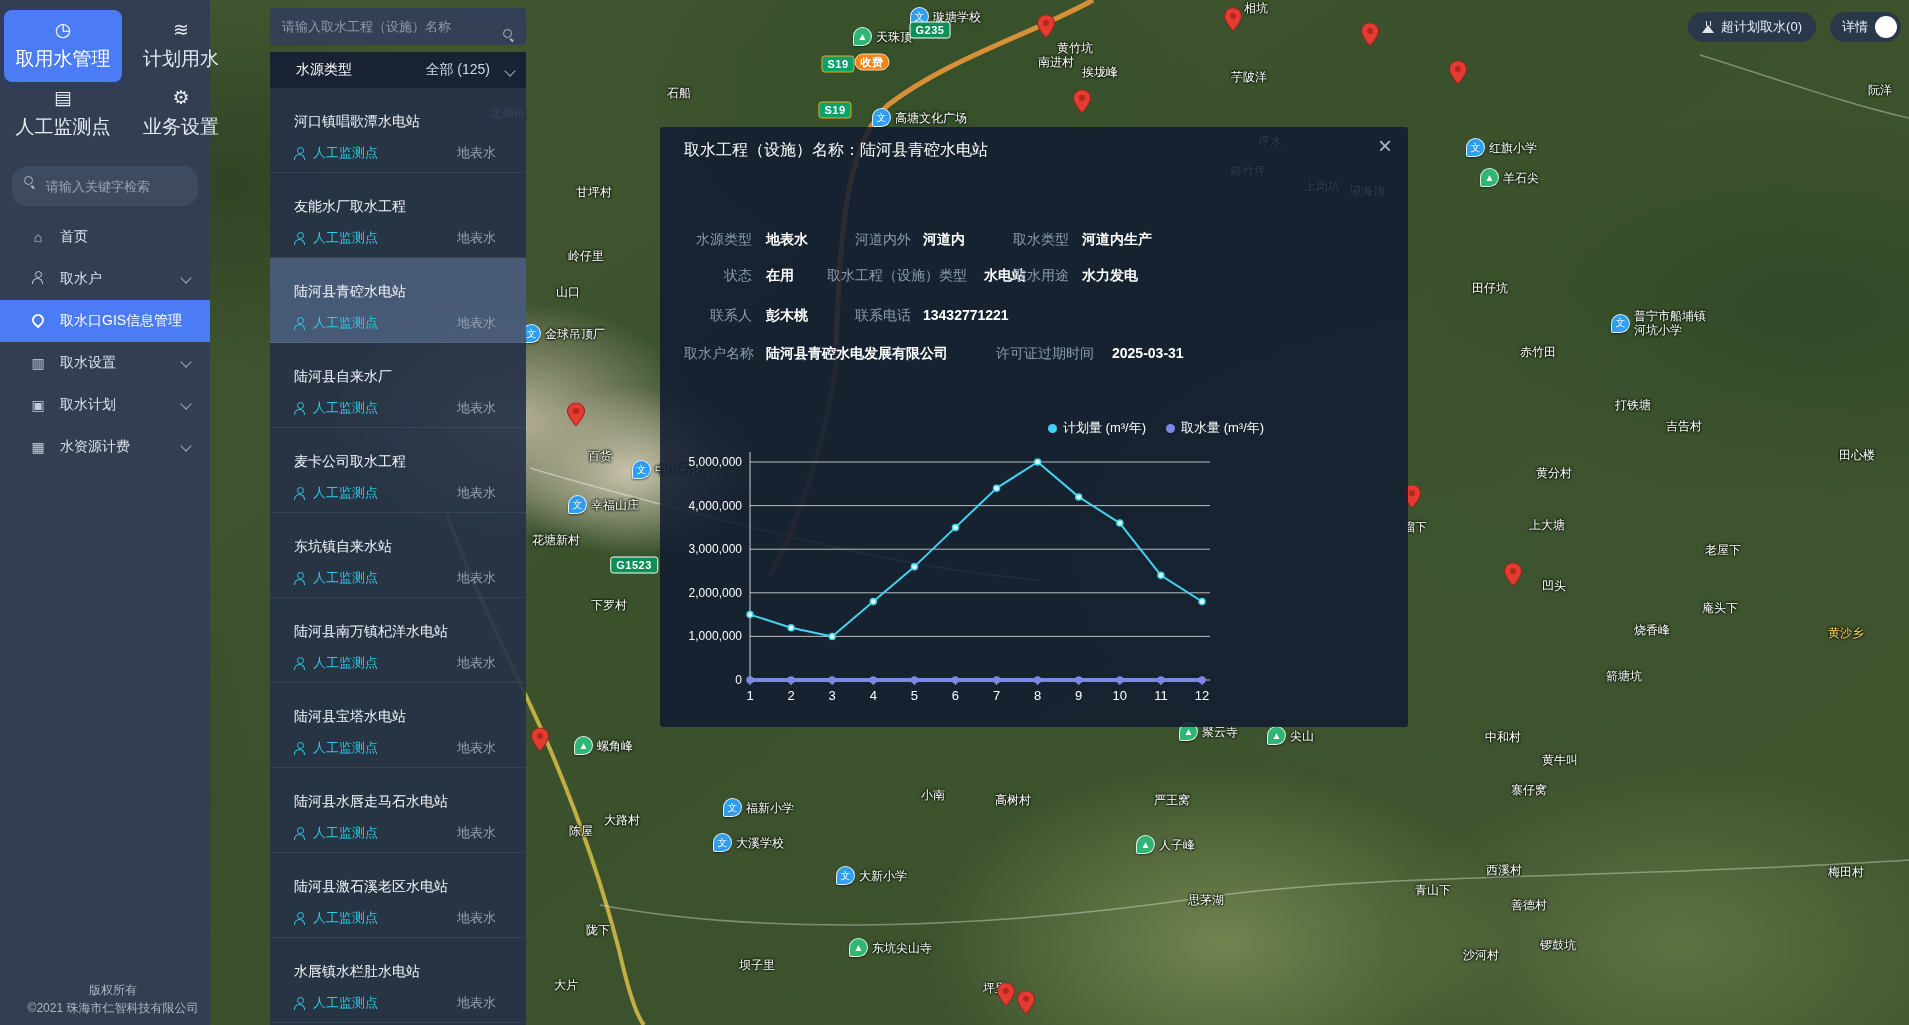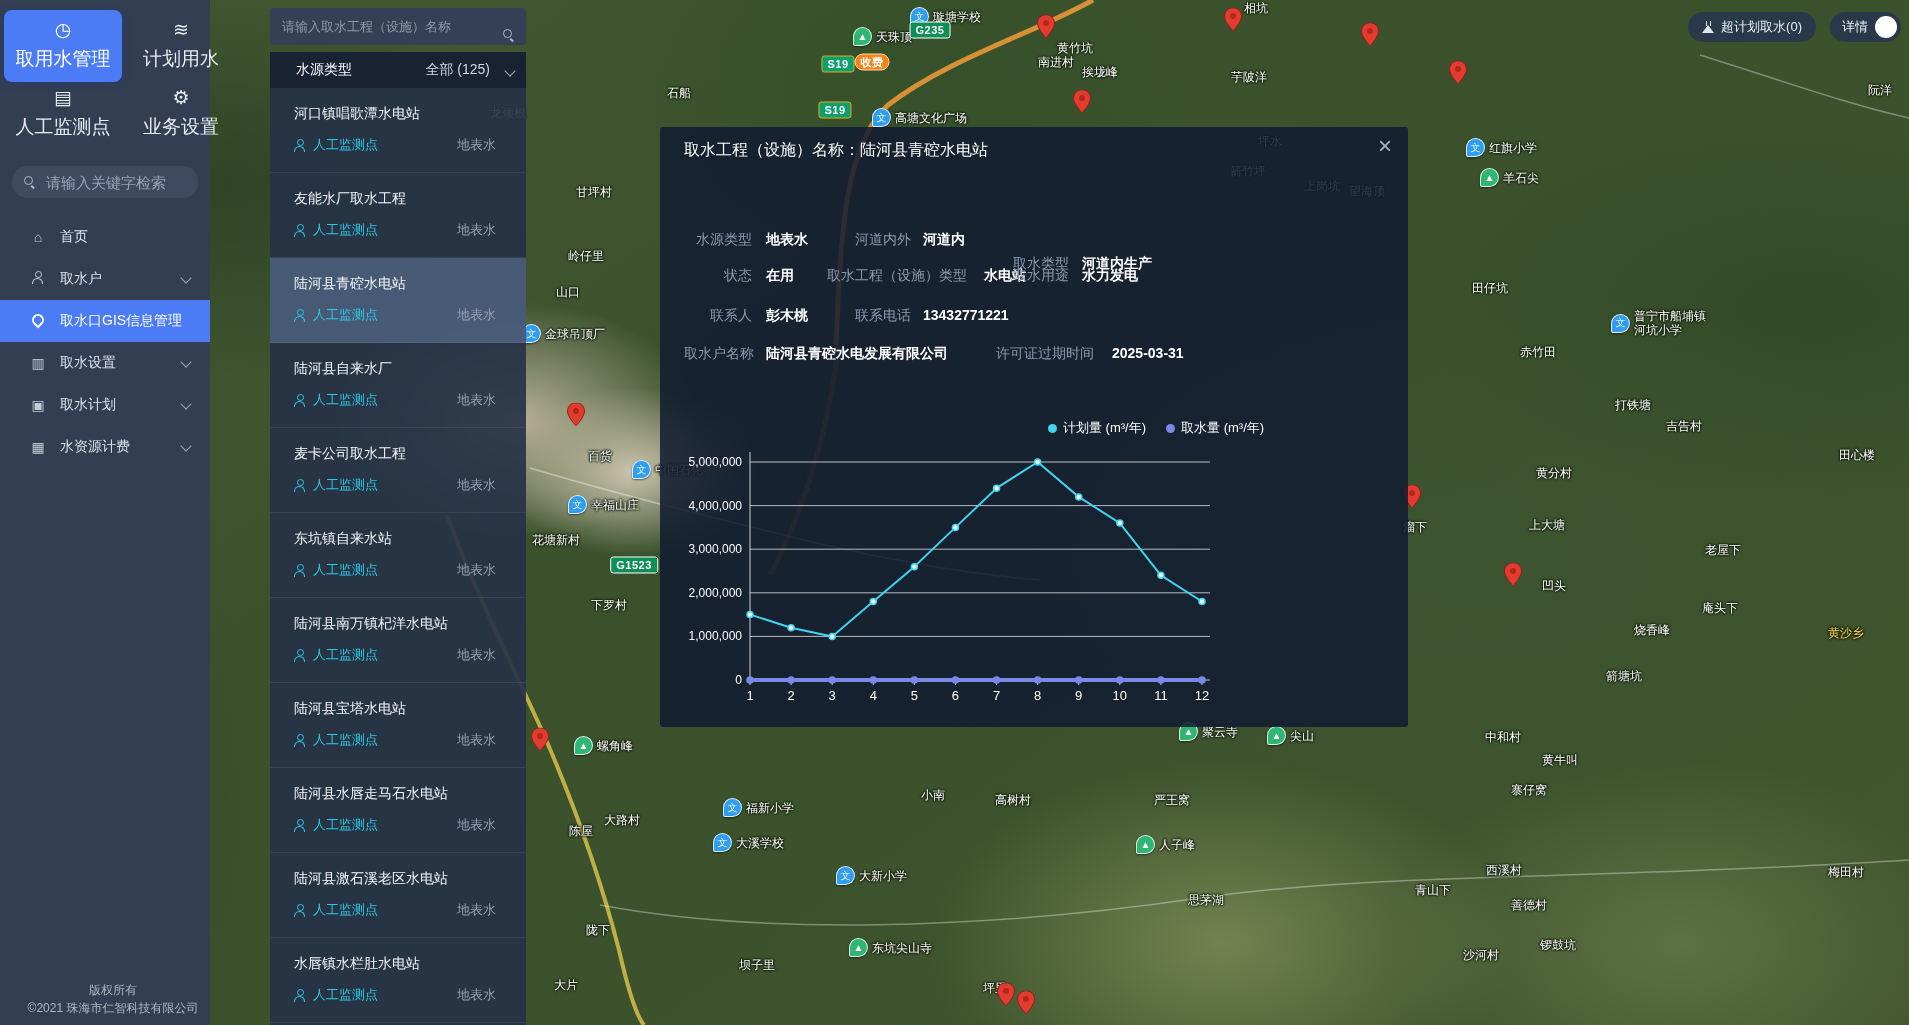--- a/index.html
+++ b/index.html
@@ -58,23 +58,23 @@
   #module-grid{position:relative;height:150px;}
   .module{
     position:absolute;width:118px;height:72px;border-radius:8px;
     display:flex;flex-direction:column;align-items:center;justify-content:center;gap:7px;
     cursor:pointer;color:#e6ebf4;
   }
   .module .m-icon{font-size:19px;line-height:19px;}
   .module .m-label{font-size:19px;}
   .module.active{background:#4b7bf5;color:#fff;box-shadow:0 2px 8px rgba(30,60,140,.4);}
   #side-search{
-    position:absolute;left:12px;top:166px;width:186px;height:32px;box-sizing:border-box;
+    position:absolute;left:12px;top:166px;width:186px;height:40px;box-sizing:border-box;
     background:#3e4a60;border:none;border-radius:15px;color:#fef9c3;
-    font-size:15px;padding:0 12px 0 34px;outline:none;font-family:inherit;
+    font-size:13px;padding:0 12px 0 34px;outline:none;font-family:inherit;
   }
   #side-search::placeholder{color:#97a3b6;}
   .mag{position:absolute;width:11px;height:11px;}
   .mag::before{content:"";position:absolute;left:0;top:0;width:7px;height:7px;border:1.6px solid #aeb9ca;border-radius:50%;}
   .mag::after{content:"";position:absolute;left:8px;top:9px;width:4px;height:1.8px;background:#aeb9ca;transform:rotate(45deg);transform-origin:0 0;}
   #menu{position:absolute;left:0;top:216px;right:0;}
   .menu-item{
     height:42px;display:flex;align-items:center;padding:0 14px 0 30px;
     font-size:14px;color:#dbe2ec;cursor:pointer;position:relative;
   }
@@ -95,21 +95,21 @@
     background:rgba(52,64,86,.96);color:#cfd8e6;font-size:13px;padding:0 34px 0 12px;outline:none;font-family:inherit;
   }
   #panel-search::placeholder{color:#8d99ad;}
   #panel-body{position:absolute;left:0;top:52px;bottom:0;width:100%;background:rgba(38,50,71,.92);}
   #filter-row{
     height:36px;background:rgba(24,33,50,.92);display:flex;align-items:center;
     color:#fff;font-size:14px;padding:0 14px 0 26px;position:relative;
   }
   #filter-value{margin-left:auto;color:#cfd8e6;margin-right:22px;}
   #filter-row .chev{right:12px;top:15px;}
-  .wlist-item{height:85px;position:relative;border-bottom:1px solid rgba(255,255,255,.07);cursor:pointer;padding:0 14px 0 24px;box-sizing:border-box;}
+  .wlist-item{height:85px;position:relative;border-bottom:1px solid rgba(255,255,255,.07);cursor:pointer;padding:8px 14px 0 24px;box-sizing:border-box;}
   .wlist-item.selected{background:rgba(98,122,158,.55);}
   .wlist-title{color:#f2f5fa;font-size:14px;padding-top:17px;}
   .wlist-sub{display:flex;align-items:center;margin-top:13px;color:#2ec8e6;font-size:13px;}
   .wlist-sub .person{margin-right:7px;color:#2ec8e6;}
   .wlist-source{margin-left:auto;color:#96a1b2;margin-right:16px;}
   
   #topbar{position:absolute;right:8px;top:12px;z-index:20;display:flex;gap:14px;align-items:center;}
   .tb-pill{
     height:30px;border-radius:16px;background:rgba(40,53,78,.88);color:#e8eef7;
     display:flex;align-items:center;font-size:13px;padding:0 14px;cursor:pointer;
@@ -497,21 +497,21 @@
   <div id="modal-close">×</div>
   <div id="fields" style="position:absolute;left:24px;top:94px;right:24px;height:170px;">
       <div class="field" style="top: 10px; left: 0px; right: 0px;">
         <span class="lbl" style="left: 0px; width: 68px;">水源类型</span>
         <span class="val" style="left: 82px;">地表水</span>
       </div>
       <div class="field" style="top: 10px; left: 0px; right: 0px;">
         <span class="lbl" style="left: 140px; width: 87px;">河道内外</span>
         <span class="val" style="left: 239px;">河道内</span>
       </div>
-      <div class="field" style="top: 10px; left: 0px; right: 0px; margin-top: 24px;">
+      <div class="field" style="top: 10px; left: 0px; right: 0px;">
         <span class="lbl" style="left: 300px; width: 85px;">取水类型</span>
         <span class="val" style="left: 398px;">河道内生产</span>
       </div>
       <div class="field" style="top: 46px; left: 0px; right: 0px;">
         <span class="lbl" style="left: 0px; width: 68px;">状态</span>
         <span class="val" style="left: 82px;">在用</span>
       </div>
       <div class="field" style="top: 46px; left: 0px; right: 0px;">
         <span class="lbl" style="left: 110px; width: 173px;">取水工程（设施）类型</span>
         <span class="val" style="left: 300px;">水电站</span>

